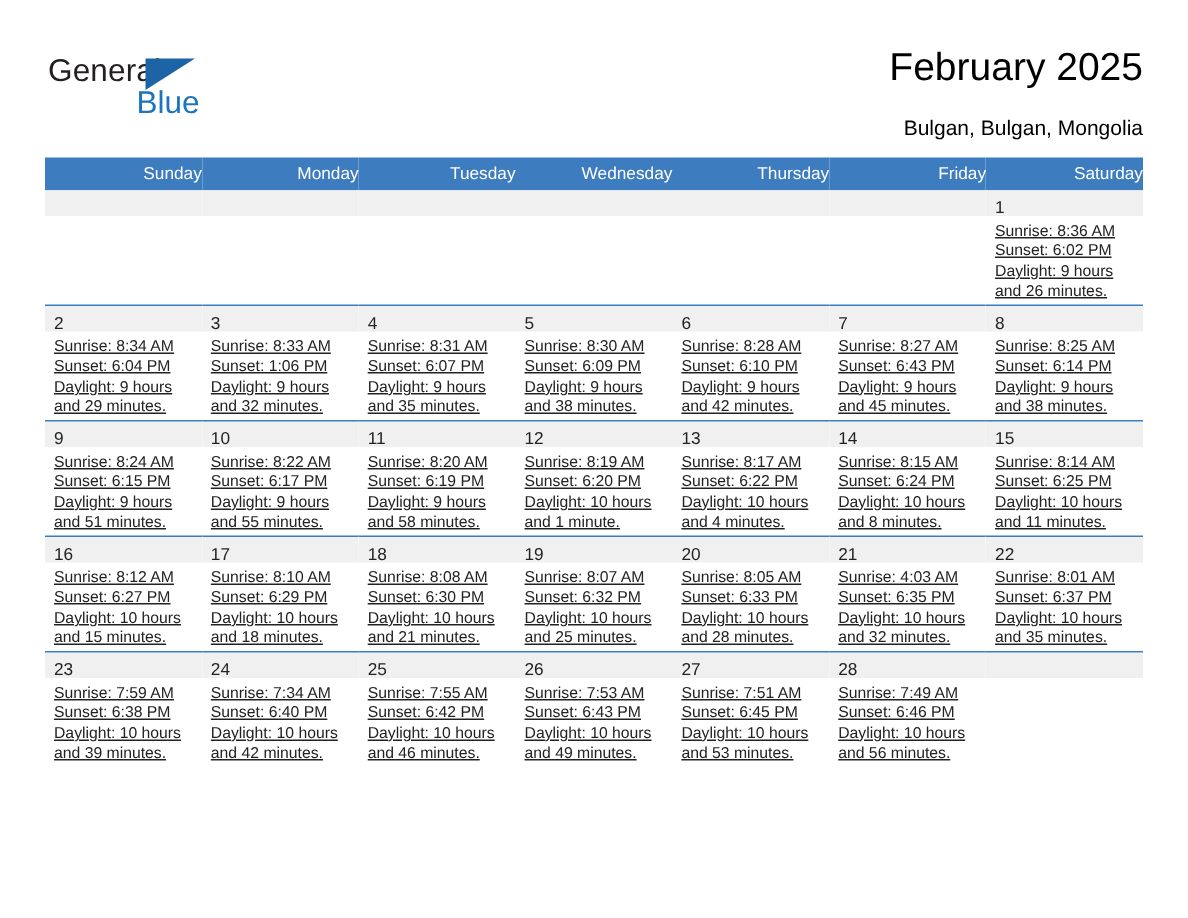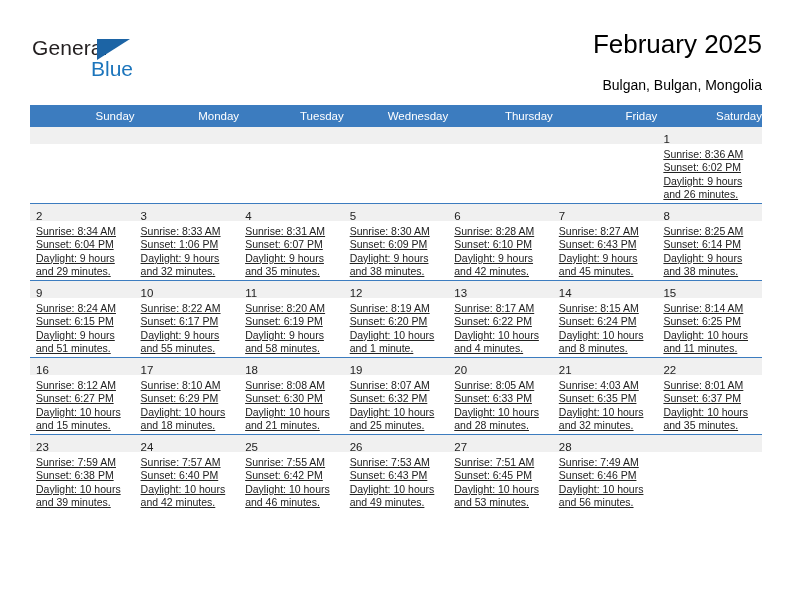--- a/index.html
+++ b/index.html
@@ -436,21 +436,21 @@
             <div class="daybody">
               <div>Sunrise: 7:59 AM</div>
               <div>Sunset: 6:38 PM</div>
               <div>Daylight: 10 hours</div>
               <div>and 39 minutes.</div>
             </div>
           </td>
           <td class="daycell">
             <div class="daynum-band"><span class="daynum">24</span></div>
             <div class="daybody">
-              <div>Sunrise: 7:57 AM</div>
+              <div>Sunrise: 7:34 AM</div>
               <div>Sunset: 6:40 PM</div>
               <div>Daylight: 10 hours</div>
               <div>and 42 minutes.</div>
             </div>
           </td>
           <td class="daycell">
             <div class="daynum-band"><span class="daynum">25</span></div>
             <div class="daybody">
               <div>Sunrise: 7:55 AM</div>
               <div>Sunset: 6:42 PM</div>

